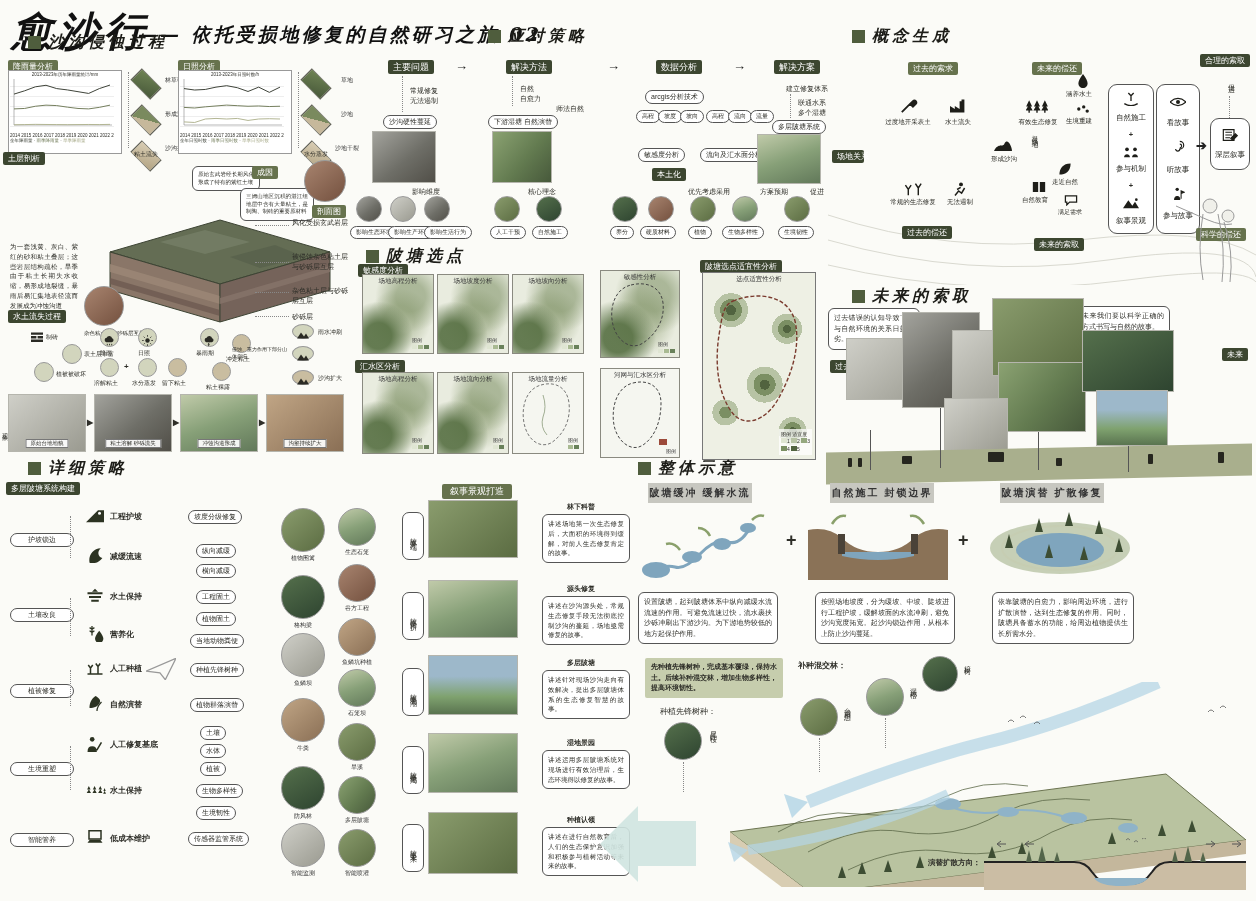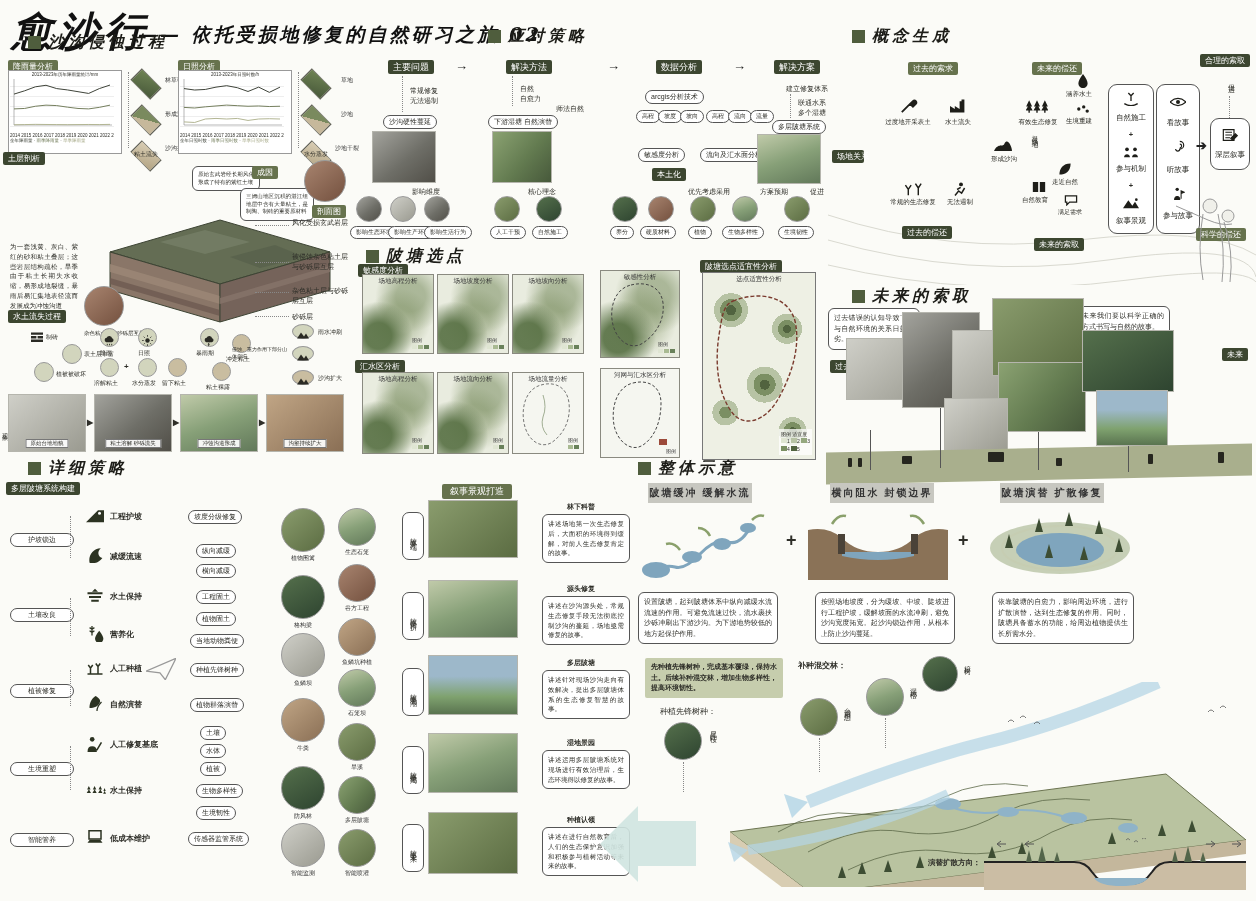--- a/index.html
+++ b/index.html
@@ -619,21 +619,21 @@
   <div class="abs rbox vert c" style="left:402px;top:824px;height:44px;font-size:7px">故事未来</div>
   <div class="abs ph g-veg" style="left:428px;top:812px;width:90px;height:62px"></div>
   <div class="abs t7 b c" style="left:545px;top:815px;width:72px">种植认领</div>
   <div class="abs tbox t65" style="left:542px;top:827px;width:76px">讲述在进行自然教育后，人们的生态保护意识加强和积极参与植树活动等未来的故事。</div>
 
   <div class="abs sech" style="left:638px;top:458px">
       <span class="sq"></span>
       <span>整体示意</span>
     </div>
   <div class="abs gchip" style="left:648px;top:483px;width:104px">陂塘缓冲 缓解水流</div>
-  <div class="abs gchip" style="left:830px;top:483px;width:104px">横向阻水 封锁边界</div>
+  <div class="abs gchip" style="left:830px;top:483px;width:104px">自然施工 封锁边界</div>
   <div class="abs gchip" style="left:1000px;top:483px;width:104px">陂塘演替 扩散修复</div>
   <svg class="abs" style="left:640px;top:512px" width="132" height="68">
     <path d="M10 60 Q25 52 35 55 T60 42 T88 30 T112 12" stroke="#7fa5bd" stroke-width="3" fill="none"></path>
     <ellipse cx="16" cy="58" rx="14" ry="8" fill="#7fa5bd"></ellipse>
       <ellipse cx="52" cy="45" rx="10" ry="6" fill="#7fa5bd"></ellipse>
       <ellipse cx="82" cy="32" rx="9" ry="6" fill="#7fa5bd"></ellipse>
       <ellipse cx="108" cy="16" rx="8" ry="5" fill="#7fa5bd"></ellipse>
     <path d="M112 8q6-6 12-4M40 38q-6-8-14-6M70 24q-4-8-12-8" stroke="#8aa06b" stroke-width="2.5" fill="none"></path>
   </svg>
   <span class="abs b" style="left:786px;top:530px;font-size:18px">+</span>

